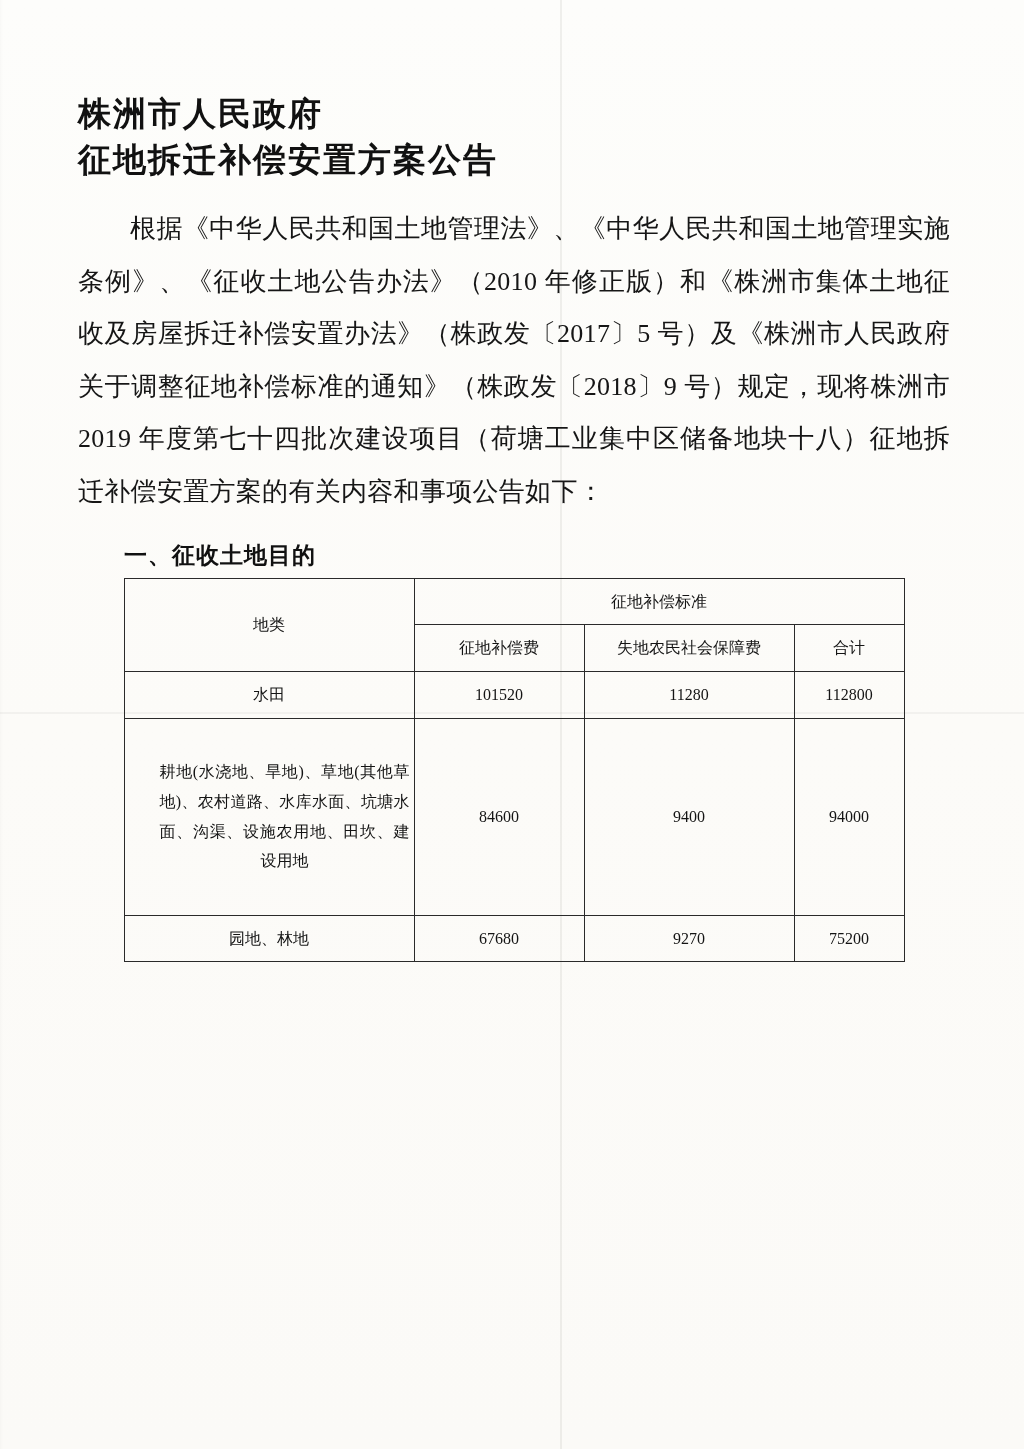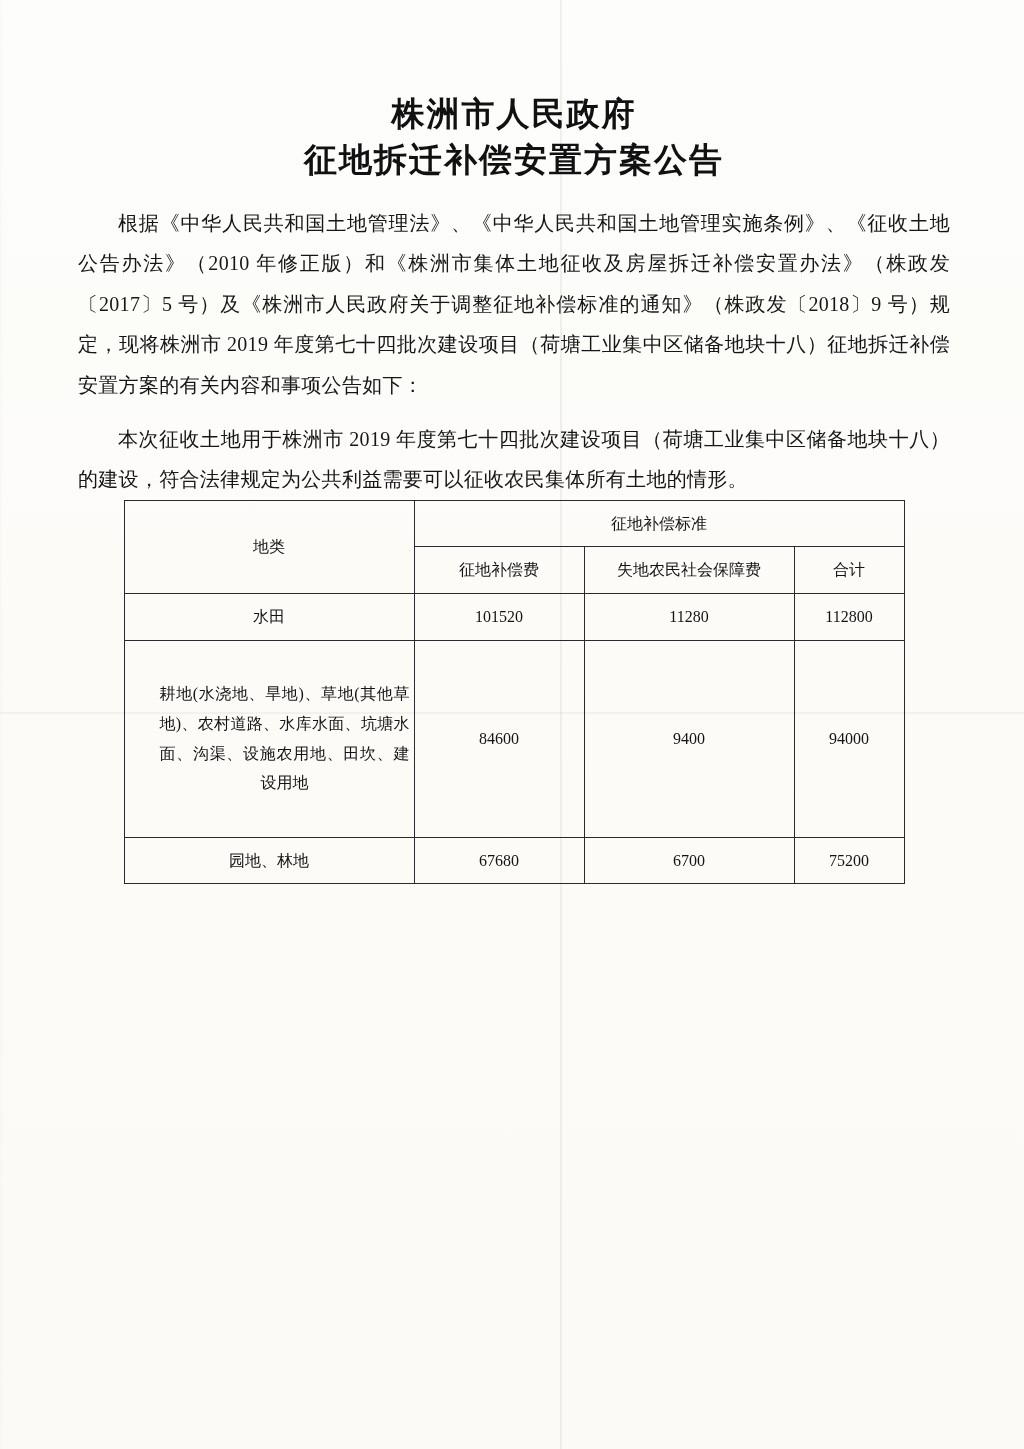--- a/index.html
+++ b/index.html
@@ -37,39 +37,38 @@
     height: 2px;
     background: rgba(120,120,110,0.07);
   }
   .content {
     position: absolute;
     left: 78px;
     top: 92px;
     width: 872px;
   }
   .doc-title {
-    text-align: center;
     font-size: 33px;
     font-weight: bold;
     letter-spacing: 2px;
     line-height: 1.38;
     color: #111;
   }
   .doc-title .line2 {
     display: block;
   }
   .doc-number {
     text-align: center;
     font-size: 23px;
     margin-top: 14px;
     letter-spacing: 1px;
     color: #151515;
   }
   p.body-text {
-    font-size: 20px;
+    font-size: 26px;
     line-height: 2.02;
     text-align: justify;
     text-justify: inter-ideograph;
     margin: 14px 0 0 0;
     text-indent: 2em;
     color: #161616;
     letter-spacing: 0.3px;
   }
   p.first-para {
     margin-top: 20px;
@@ -131,21 +130,21 @@
   <div class="content">
 
     <div class="doc-title">
       <span>株洲市人民政府</span>
       <span class="line2">征地拆迁补偿安置方案公告</span>
     </div>
 
 
     <p class="body-text first-para">根据《中华人民共和国土地管理法》、《中华人民共和国土地管理实施条例》、《征收土地公告办法》（2010 年修正版）和《株洲市集体土地征收及房屋拆迁补偿安置办法》（株政发〔2017〕5 号）及《株洲市人民政府关于调整征地补偿标准的通知》（株政发〔2018〕9 号）规定，现将株洲市 2019 年度第七十四批次建设项目（荷塘工业集中区储备地块十八）征地拆迁补偿安置方案的有关内容和事项公告如下：</p>
 
-    <p class="body-text">本次征收土地用于株洲市 2019 年度第七十四批次建设项目（荷塘工业集中区储备地块十八）的建设，符合法律规定为公共利益需要可以征收农民集体所有土地的情形。</p>
+    <h2 class="section">一、征收土地目的</h2>
 
 
 
 
     <table class="comp">
       <colgroup>
         <col class="col-a">
           <col class="col-b">
           <col class="col-c">
           <col class="col-d">
@@ -170,20 +169,20 @@
         </tr>
         <tr>
           <td class="cat-cell multi" style="height:180px;padding-left:35px;">耕地(水浇地、旱地)、草地(其他草地)、农村道路、水库水面、坑塘水面、沟渠、设施农用地、田坎、建设用地</td>
           <td>84600</td>
           <td>9400</td>
           <td>94000</td>
         </tr>
         <tr>
           <td class="cat-cell">园地、林地</td>
           <td>67680</td>
-          <td>6700</td>
+          <td>9270</td>
           <td>75200</td>
         </tr>
       </tbody>
     </table>
 
   </div>
 </div>
 
 </body></html>

